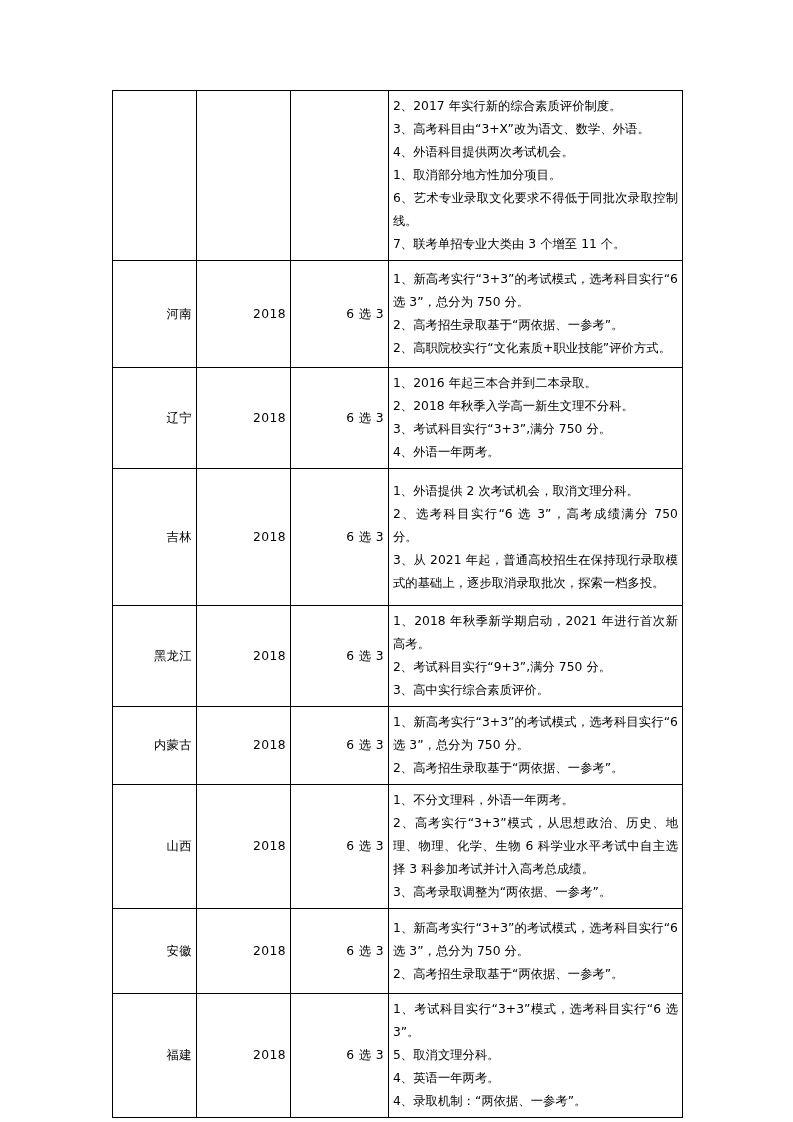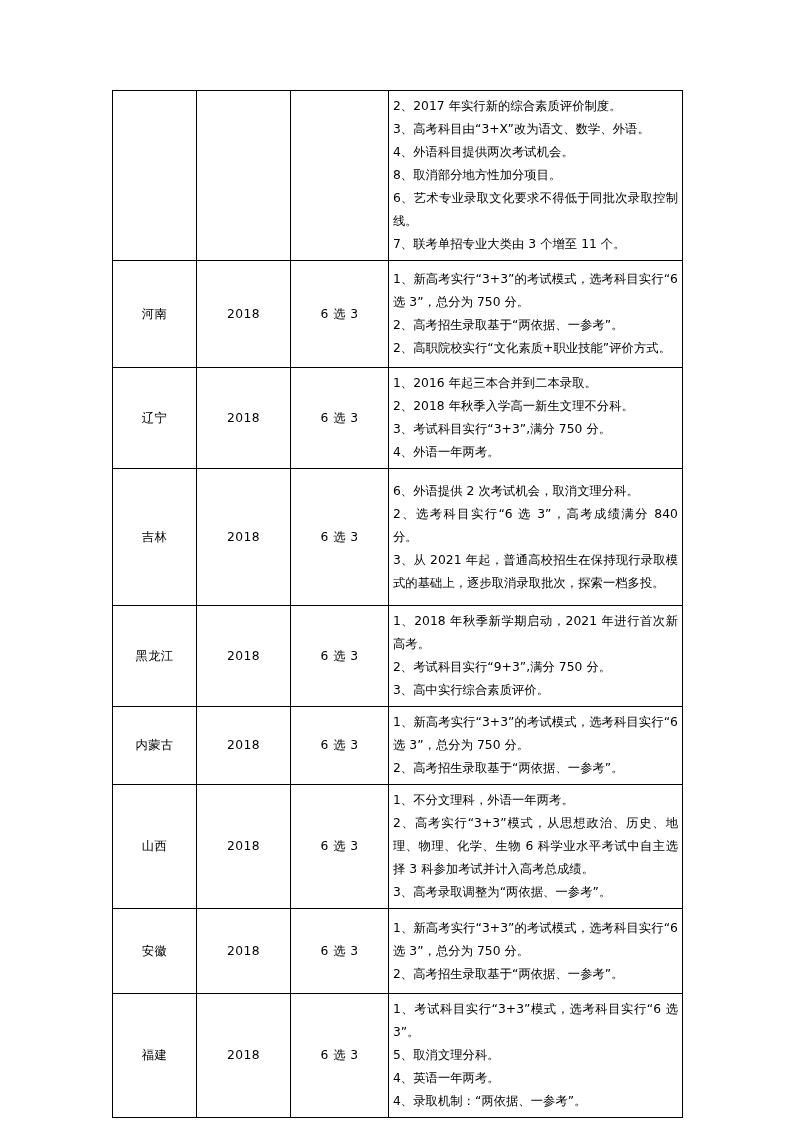--- a/index.html
+++ b/index.html
@@ -38,21 +38,21 @@
     padding: 4px;
     font-size: 12.3px;
     line-height: 23px;
   }
   col.c-province { width: 84px; }
   col.c-year     { width: 94px; }
   col.c-mode     { width: 98px; }
   col.c-detail   { width: 294px; }
 
   td.cell-center {
-    text-align: center;
+    text-align: right;
     letter-spacing: 0.4px;
   }
   td.cell-center .txt {
     display: inline-block;
   }
   td.cell-detail {
     text-align: left;
     vertical-align: top;
     padding: 3px 4px 4px 6px;
   }
@@ -79,21 +79,21 @@
       <tbody>
 
         <tr style="height:148px">
           <td class="cell-center"><span class="txt"></span></td>
           <td class="cell-center"><span class="txt"></span></td>
           <td class="cell-center"><span class="txt"></span></td>
           <td class="cell-detail">
             <span class="line">2、2017 年实行新的综合素质评价制度。</span>
             <span class="line">3、高考科目由“3+X”改为语文、数学、外语。</span>
             <span class="line">4、外语科目提供两次考试机会。</span>
-            <span class="line">8、取消部分地方性加分项目。</span>
+            <span class="line">1、取消部分地方性加分项目。</span>
             <span class="line">6、艺术专业录取文化要求不得低于同批次录取控制线。</span>
             <span class="line">7、联考单招专业大类由 3 个增至 11 个。</span>
           </td>
         </tr>
 
         <tr style="height:107px">
           <td class="cell-center"><span class="txt">河南</span></td>
           <td class="cell-center"><span class="txt">2018</span></td>
           <td class="cell-center"><span class="txt">6 选 3</span></td>
           <td class="cell-detail">
@@ -113,22 +113,22 @@
             <span class="line">3、考试科目实行“3+3”,满分 750 分。</span>
             <span class="line">4、外语一年两考。</span>
           </td>
         </tr>
 
         <tr style="height:137px">
           <td class="cell-center"><span class="txt">吉林</span></td>
           <td class="cell-center"><span class="txt">2018</span></td>
           <td class="cell-center"><span class="txt">6 选 3</span></td>
           <td class="cell-detail">
-            <span class="line">6、外语提供 2 次考试机会，取消文理分科。</span>
-            <span class="line">2、选考科目实行“6 选 3”，高考成绩满分 840 分。</span>
+            <span class="line">1、外语提供 2 次考试机会，取消文理分科。</span>
+            <span class="line">2、选考科目实行“6 选 3”，高考成绩满分 750 分。</span>
             <span class="line">3、从 2021 年起，普通高校招生在保持现行录取模式的基础上，逐步取消录取批次，探索一档多投。</span>
           </td>
         </tr>
 
         <tr style="height:85px">
           <td class="cell-center"><span class="txt">黑龙江</span></td>
           <td class="cell-center"><span class="txt">2018</span></td>
           <td class="cell-center"><span class="txt">6 选 3</span></td>
           <td class="cell-detail">
             <span class="line">1、2018 年秋季新学期启动，2021 年进行首次新高考。</span>

